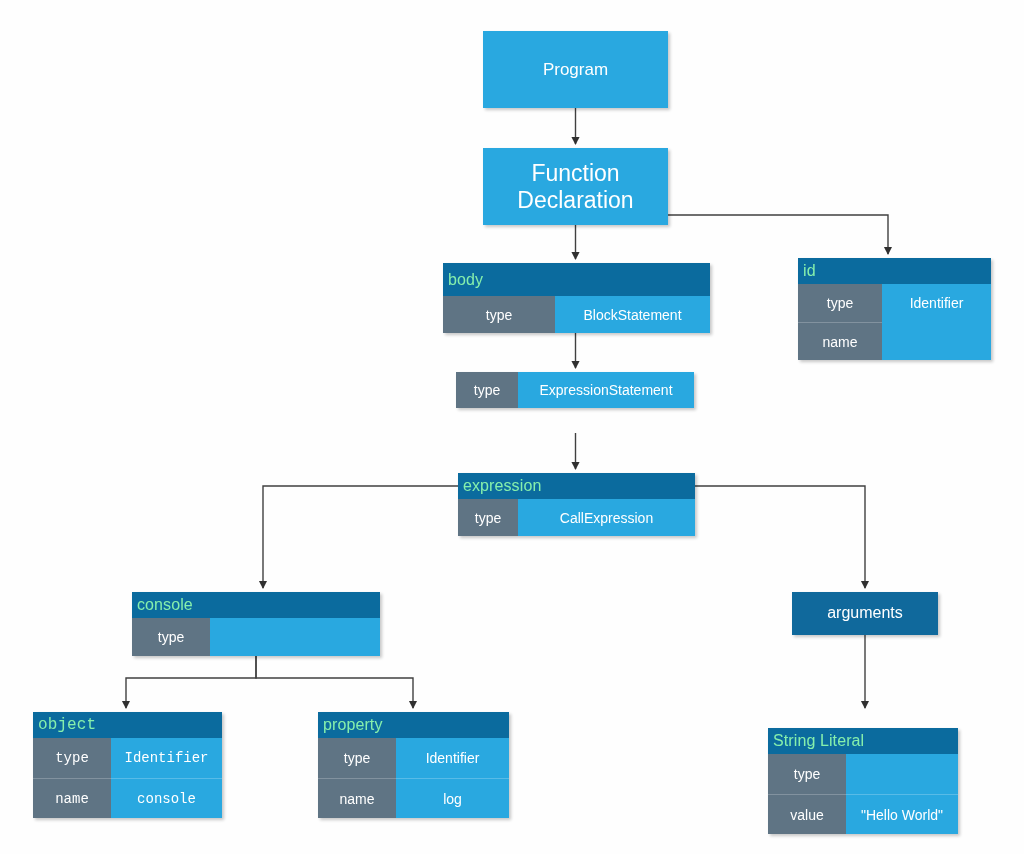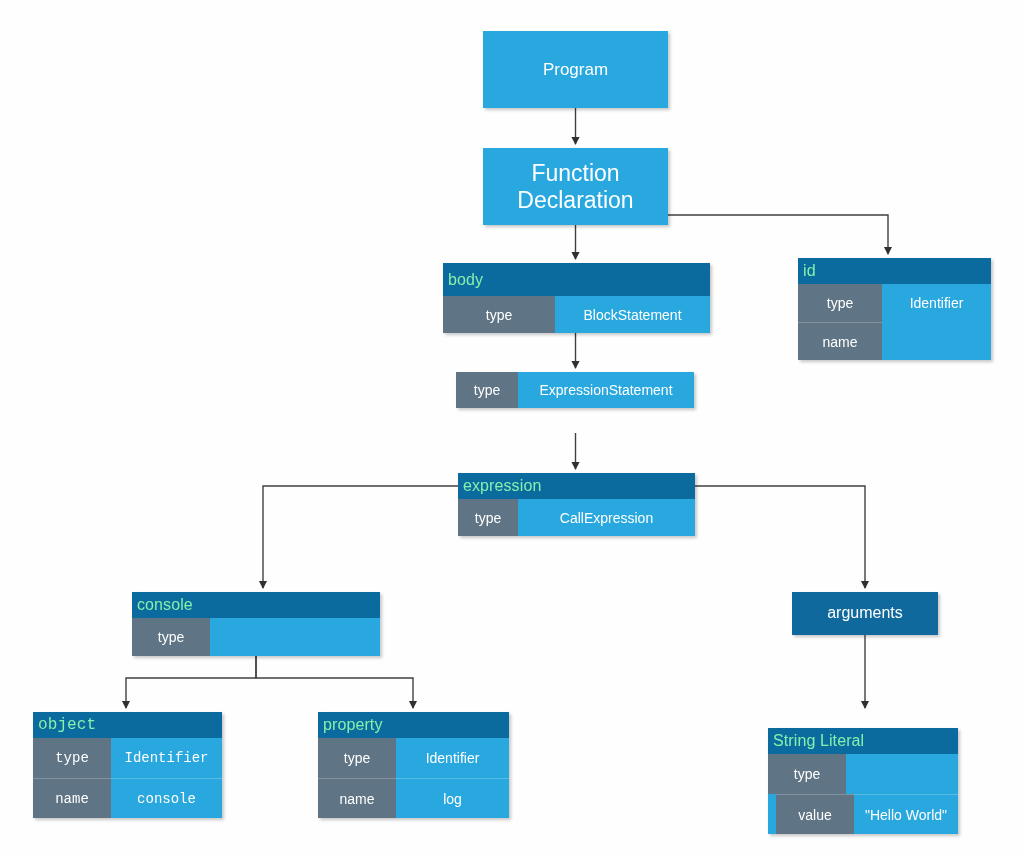--- a/index.html
+++ b/index.html
@@ -176,20 +176,20 @@
         <div class="trow" style="height: 40px;">
           <div class="tkey" style="width: 78px; flex: 0 0 78px;">name</div>
           <div class="tval">log</div>
         </div>
       </div>
       <div class="tnode" style="left: 768px; top: 712px; width: 190px; margin-top: 16px;">
         <div class="thead" style="height: 26px;">String Literal</div>
         <div class="trow" style="height: 40px;">
           <div class="tkey" style="width: 78px; flex: 0 0 78px;">type</div>
         </div>
-        <div class="trow" style="height: 40px; padding-left: 8px;">
+        <div class="trow" style="height: 40px;">
           <div class="tkey" style="width: 78px; flex: 0 0 78px;">value</div>
           <div class="tval">"Hello World"</div>
         </div>
       </div>
     </div>
 
 </div>
 
 </body></html>

